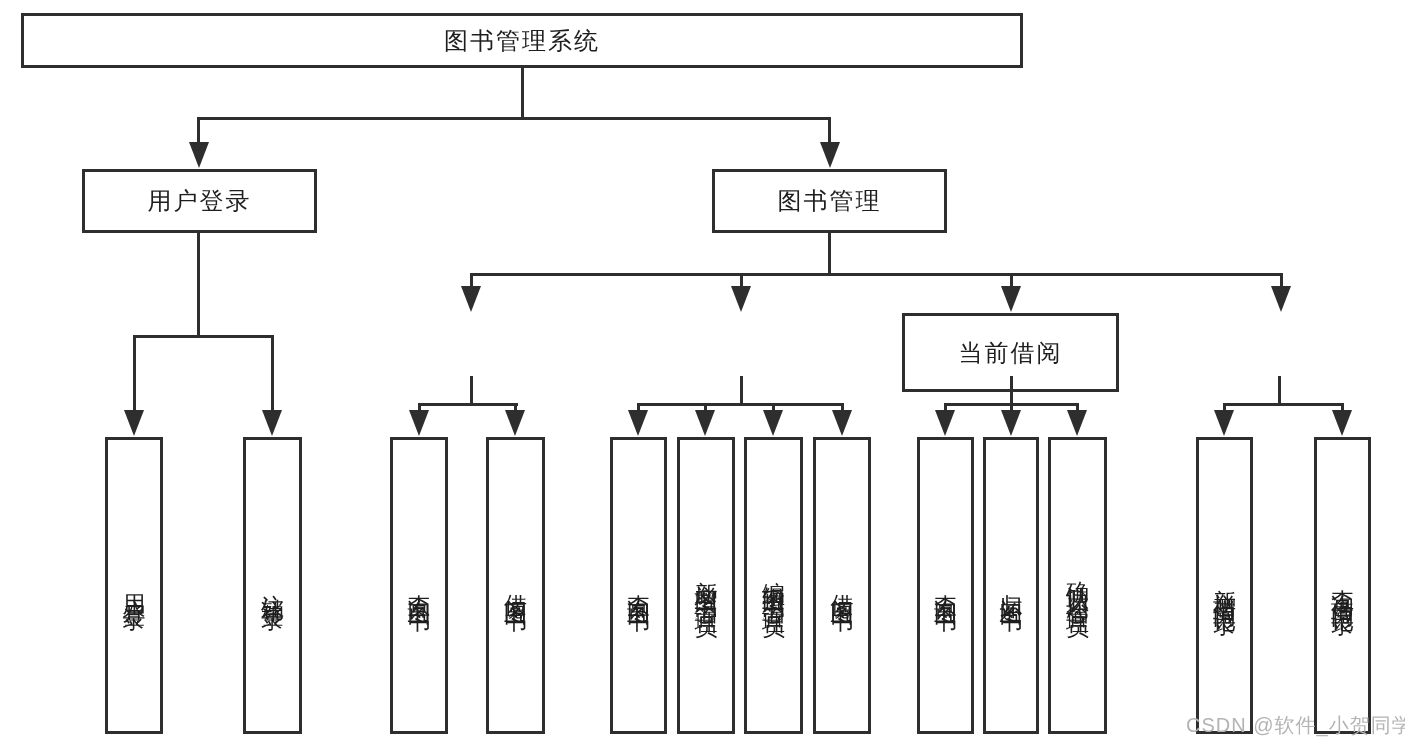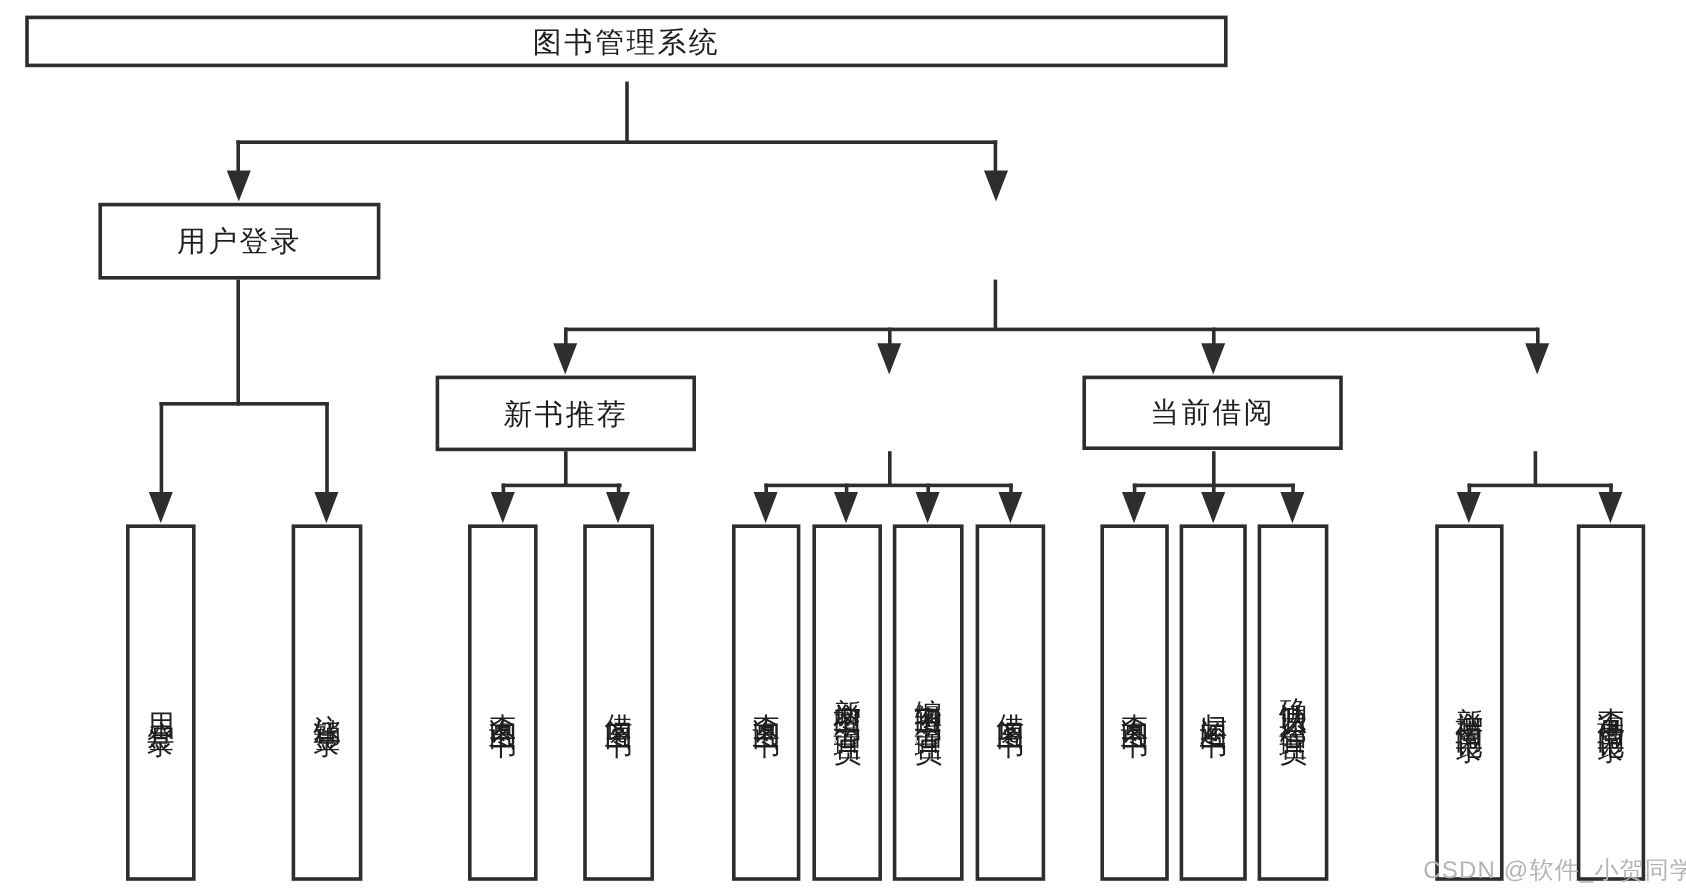--- a/index.html
+++ b/index.html
@@ -58,57 +58,57 @@
     color:var(--wm);
     z-index:5;
     white-space:nowrap;
   }
 </style>
 </head>
 <body>
 
 <div id="stage">
 
-  <div class="node" style="left:21px;top:13px;width:1002px;height:43px;justify-content:center;">
+  <div class="node" style="left:21px;top:13px;width:1002px;height:55px;justify-content:center;">
     <span>图书管理系统</span>
   </div>
 
   <div class="v" style="left:521px;top:68px;height:51px;"></div>
   <div class="h" style="left:197px;top:117px;width:634px;"></div>
   <div class="v" style="left:197px;top:117px;height:28px;"></div>
   <div class="ah" style="left:189px;top:142px;"></div>
   <div class="v" style="left:828px;top:117px;height:28px;"></div>
   <div class="ah" style="left:820px;top:142px;"></div>
 
   <div class="node" style="left:82px;top:169px;width:235px;height:64px;">
     <span>用户登录</span>
+  </div>
+  <div class="node" style="left:712px;top:169px;width:235px;height:64px;">
+    <span>图书管理</span>
   </div>
 
   <div class="v" style="left:197px;top:233px;height:105px;"></div>
   <div class="h" style="left:133px;top:335px;width:141px;"></div>
   <div class="v" style="left:133px;top:335px;height:78px;"></div>
   <div class="ah" style="left:124px;top:410px;"></div>
   <div class="v" style="left:271px;top:335px;height:78px;"></div>
   <div class="ah" style="left:262px;top:410px;"></div>
 
   <div class="v" style="left:828px;top:233px;height:42px;"></div>
   <div class="h" style="left:470px;top:273px;width:812px;"></div>
   <div class="v" style="left:470px;top:273px;height:16px;"></div>
   <div class="ah" style="left:461px;top:286px;"></div>
   <div class="v" style="left:740px;top:273px;height:16px;"></div>
   <div class="ah" style="left:731px;top:286px;"></div>
   <div class="v" style="left:1010px;top:273px;height:16px;"></div>
   <div class="ah" style="left:1001px;top:286px;"></div>
   <div class="v" style="left:1280px;top:273px;height:16px;"></div>
   <div class="ah" style="left:1271px;top:286px;"></div>
 
-  <div class="node" style="left:363px;top:313px;width:217px;height:63px;">
-    <span>新书推荐</span>
-  </div>
-  <div class="node" style="left:902px;top:313px;width:217px;height:62px;">
+  <div class="node" style="left:902px;top:313px;width:217px;height:79px;">
     <span>当前借阅</span>
   </div>
 
   <div class="v" style="left:470px;top:376px;height:29px;"></div>
   <div class="h" style="left:418px;top:403px;width:100px;"></div>
   <div class="v" style="left:418px;top:403px;height:10px;"></div>
   <div class="ah" style="left:409px;top:410px;"></div>
   <div class="v" style="left:514px;top:403px;height:10px;"></div>
   <div class="ah" style="left:505px;top:410px;"></div>
 

